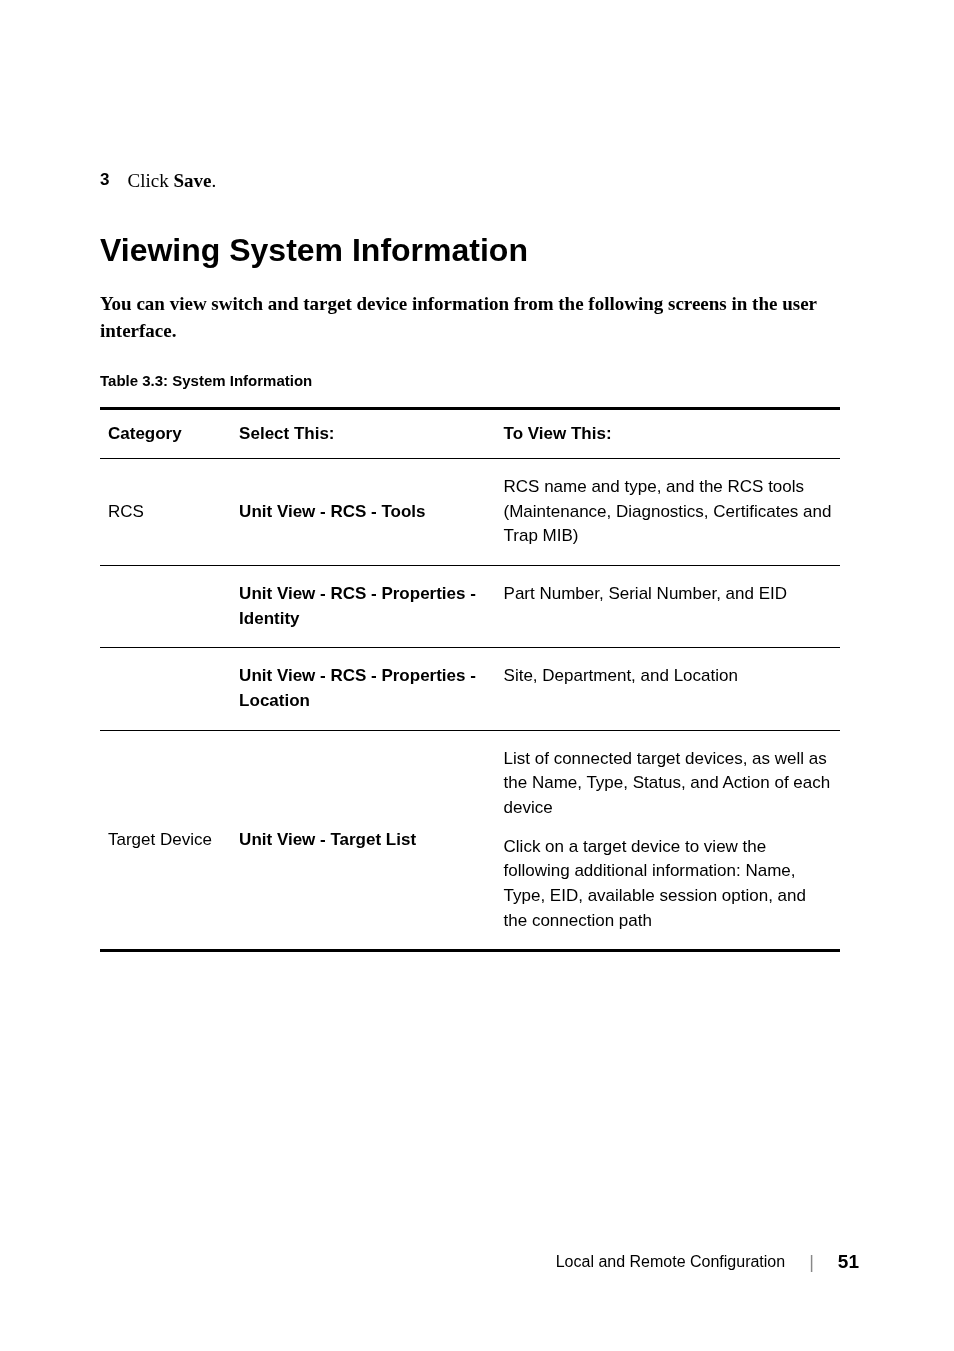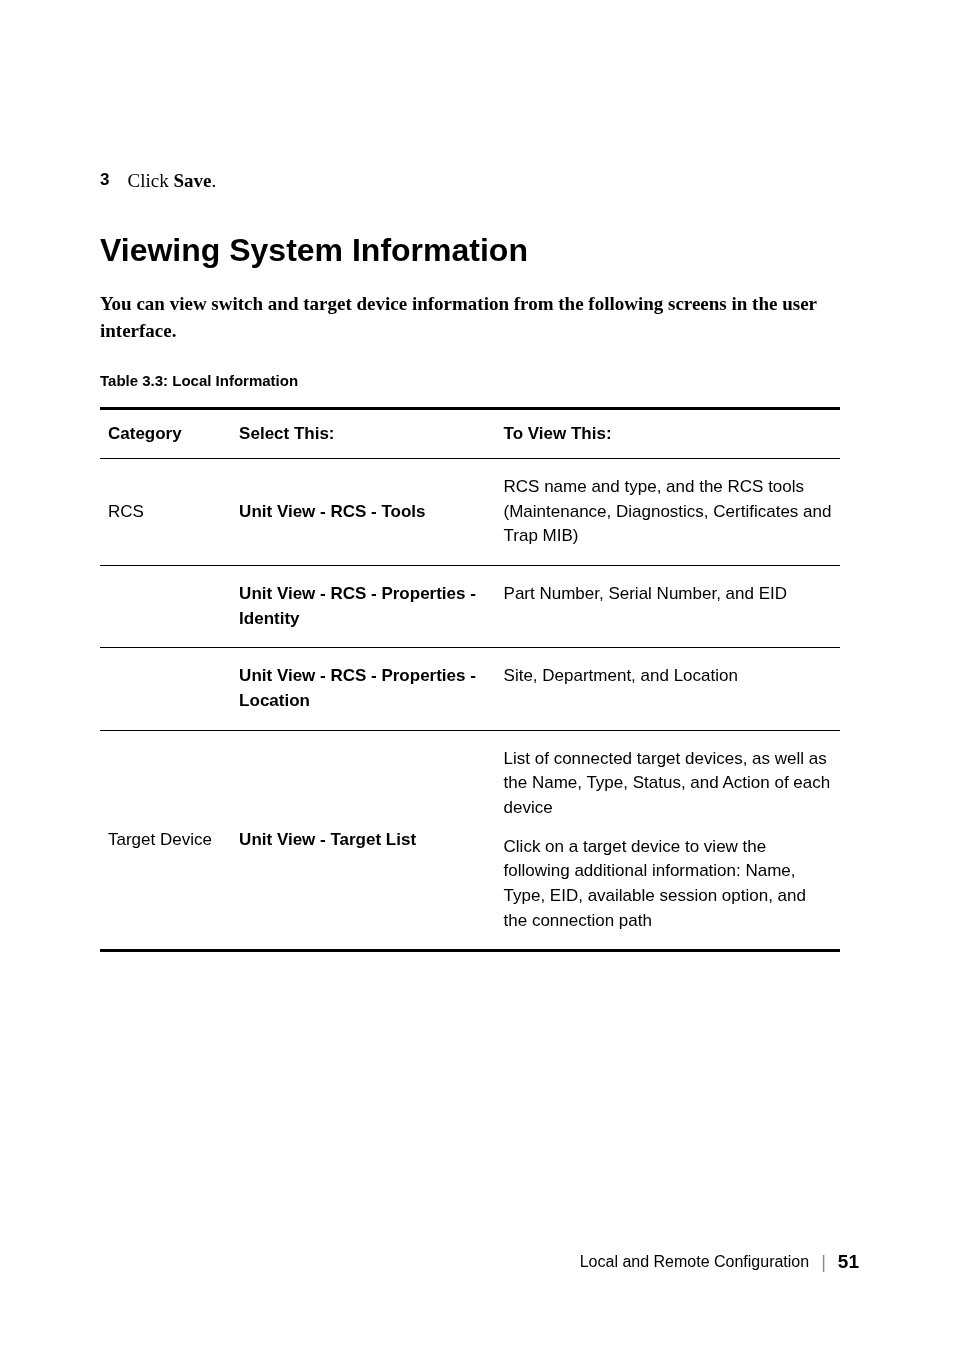--- a/index.html
+++ b/index.html
@@ -100,21 +100,21 @@
       margin-bottom: 0;
     }
     .footer {
       position: absolute;
       bottom: 78px;
       right: 95px;
       font-family: Arial, Helvetica, sans-serif;
       font-size: 16px;
       display: flex;
       align-items: center;
-      gap: 12px;
+      gap: 24px;
     }
     .footer .divider {
       color: #888;
       font-size: 18px;
     }
     .footer .page-num {
       font-weight: bold;
       font-size: 19px;
     }
   </style>
@@ -125,21 +125,21 @@
   <span class="step-number">3</span>
   <span class="step-text">
     <span>Click </span><span class="bold">Save</span><span>.</span>
   </span>
 </div>
 
 <h1>Viewing System Information</h1>
 
 <p class="intro-text">You can view switch and target device information from the following screens in the user interface.</p>
 
-<p class="table-caption">Table 3.3: Local Information</p>
+<p class="table-caption">Table 3.3: System Information</p>
 
 <table>
   <thead>
     <tr>
       <th>Category</th>
       <th>Select This:</th>
       <th>To View This:</th>
     </tr>
   </thead>
   <tbody>

